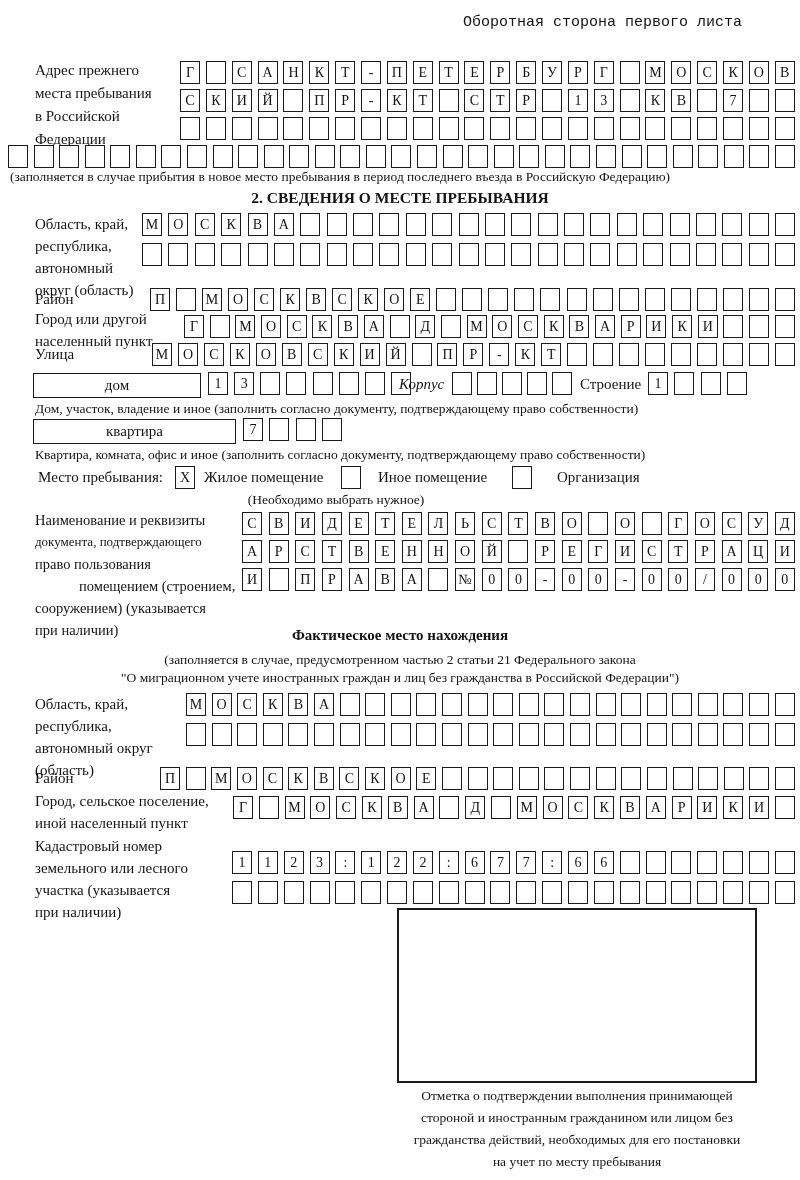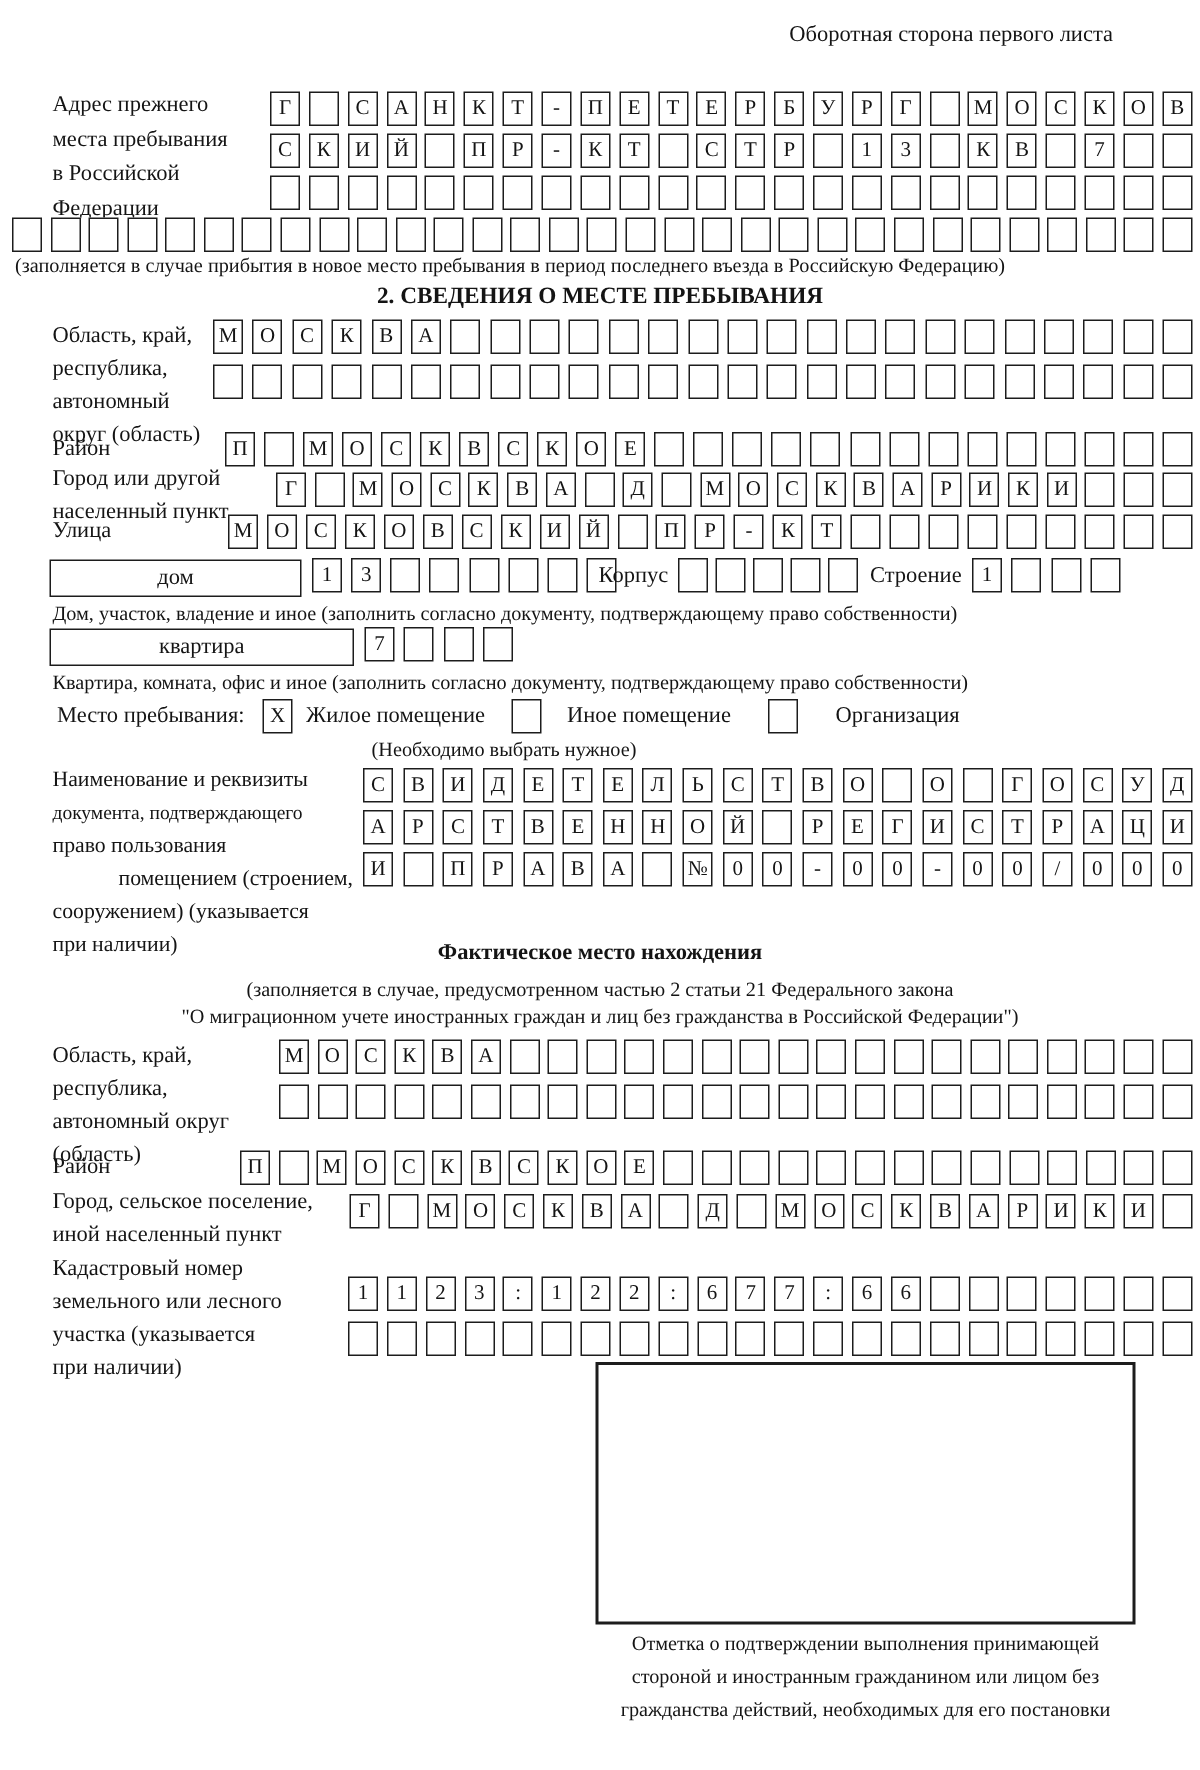--- a/index.html
+++ b/index.html
@@ -41,21 +41,21 @@
   .stamp{
     border:2px solid #1c1c1c;
     box-sizing:border-box;background:#fff;
   }
 </style>
 </head>
 <body>
 
 <div id="page">
 
-  <div class="abs lbl" style="left:360px;top:15px;width:382px;text-align:right;">Оборотная сторона первого листа</div>
+  <div class="abs lbl" style="left:360px;top:15px;width:382px;text-align:right;font-family:Liberation Mono, monospace;">Оборотная сторона первого листа</div>
 
   <div class="abs lbl" style="left:35px;top:62px;">Адрес прежнего</div>
   <div class="abs lbl" style="left:35px;top:85px;">места пребывания</div>
   <div class="abs lbl" style="left:35px;top:108px;">в Российской</div>
   <div class="abs lbl" style="left:35px;top:131px;">Федерации</div>
 
   <div class="abs cellrow" style="left:180px;top:61px;width:615px;">
       <div class="cell">Г</div>
       <div class="cell"></div>
       <div class="cell">С</div>
@@ -321,21 +321,21 @@
   <div class="abs cellrow" style="left:208px;top:372px;width:203px;">
       <div class="cell">1</div>
       <div class="cell">3</div>
       <div class="cell"></div>
       <div class="cell"></div>
       <div class="cell"></div>
       <div class="cell"></div>
       <div class="cell"></div>
       <div class="cell"></div>
     </div>
-  <div class="abs lbl" style="left:399px;top:376px;">Корпус</div>
+  <div class="abs lbl" style="left:399px;top:376px;font-style:italic;">Корпус</div>
   <div class="abs cellrow" style="left:452px;top:372px;width:120px;">
       <div class="cell"></div>
       <div class="cell"></div>
       <div class="cell"></div>
       <div class="cell"></div>
       <div class="cell"></div>
     </div>
   <div class="abs lbl" style="left:580px;top:376px;">Строение</div>
   <div class="abs cellrow" style="left:648px;top:372px;width:99px;">
       <div class="cell">1</div>
@@ -612,14 +612,15 @@
       <div class="cell"></div>
       <div class="cell"></div>
       <div class="cell"></div>
       <div class="cell"></div>
     </div>
 
   <div class="abs stamp" style="left:397px;top:908px;width:360px;height:175px;"></div>
   <div class="abs cap ctr" style="left:377px;top:1088px;width:400px;">Отметка о подтверждении выполнения принимающей</div>
   <div class="abs cap ctr" style="left:377px;top:1110px;width:400px;text-align:center;">стороной и иностранным гражданином или лицом без</div>
   <div class="abs cap ctr" style="left:377px;top:1132px;width:400px;">гражданства действий, необходимых для его постановки</div>
+  <div class="abs cap ctr" style="left:377px;top:1154px;width:400px;">на учет по месту пребывания</div>
 
 </div>
 
 </body></html>

